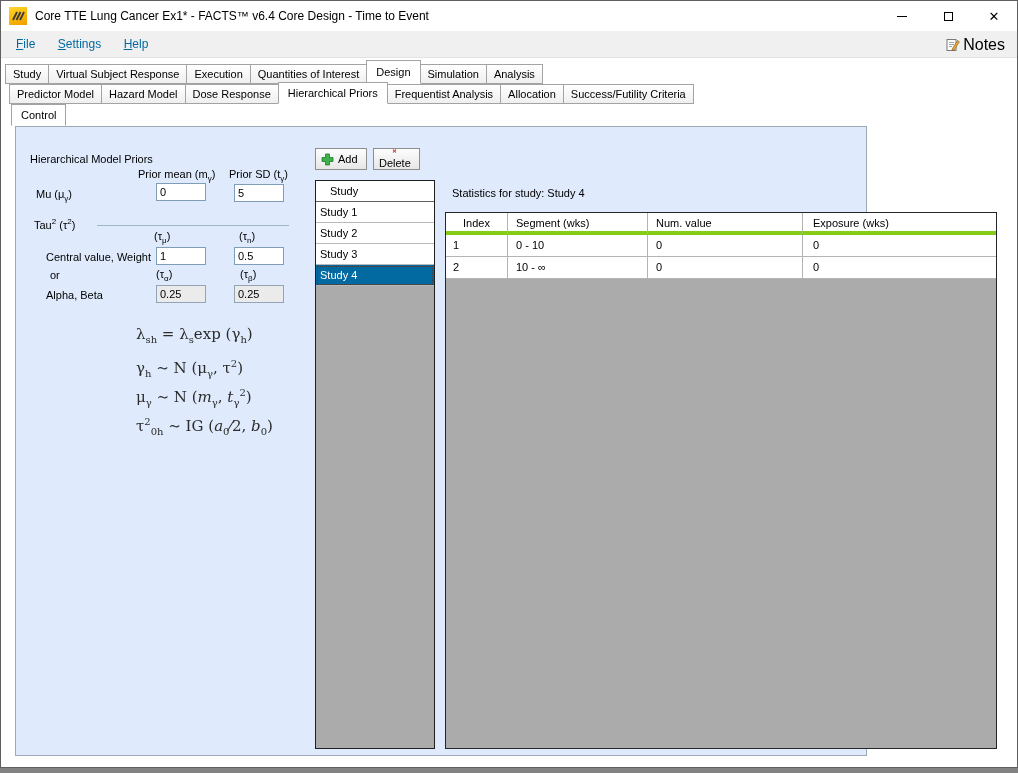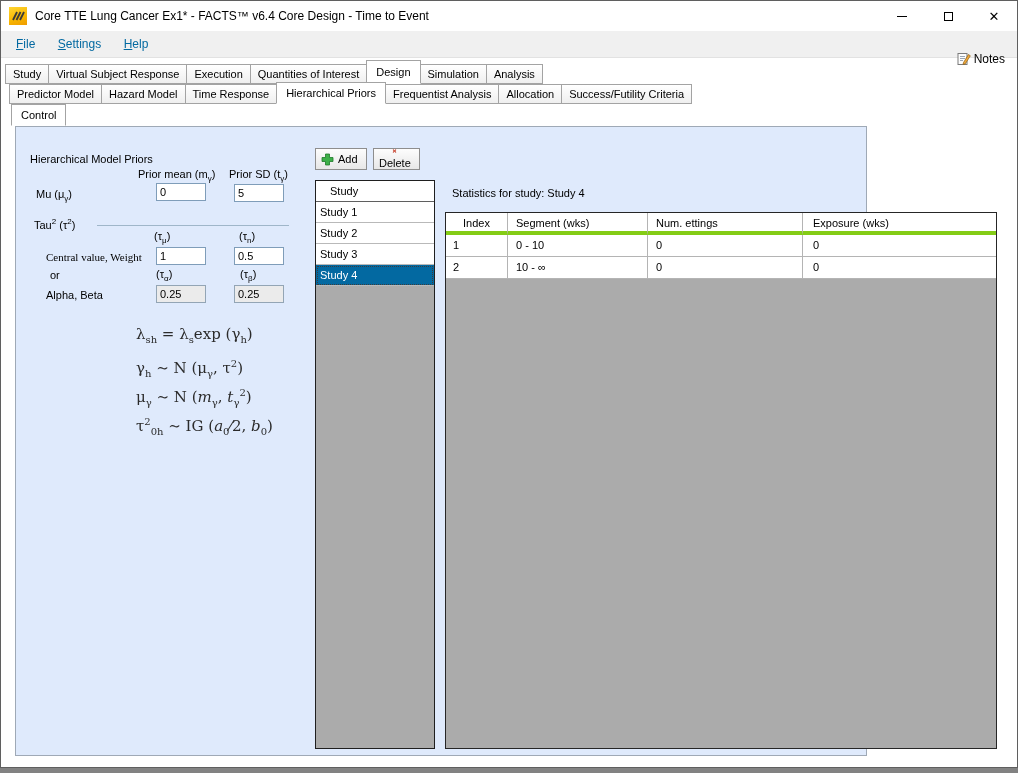--- a/index.html
+++ b/index.html
@@ -19,22 +19,22 @@
   .btn-min { right:92px; } .btn-max { right:46px; } .btn-close { right:0; }
   .glyph-min { width:10px; height:1px; background:#000; display:block; }
   .glyph-max { width:9px; height:9px; border:1px solid #000; display:block; }
   .glyph-close { font-size:13px; color:#000; line-height:1; }
 
   
   .menubar { position:absolute; left:0; top:30px; width:100%; height:27px;
              background:#f0f0f0; border-bottom:1px solid #e2e2e2; }
   .menu-item { display:inline-block; padding:0 9px; line-height:27px; font-size:12px; color:#0369a1; }
   .menubar-inner { padding-left:6px; }
-  .notes-btn { position:absolute; right:8px; top:17px; height:21px; display:flex;
-               align-items:center; gap:3px; font-size:12px; padding:0 4px; }
+  .notes-btn { position:absolute; right:8px; top:3px; height:21px; display:flex;
+               align-items:center; gap:3px; font-size:16px; padding:0 4px; }
 
   
   .tabstrip { position:absolute; display:flex; align-items:flex-end; }
   .tab { height:20px; line-height:19px; padding:0 7px; font-size:11px; color:#000;
          background:linear-gradient(#ffffff,#efefef); border:1px solid #a3a3a3;
          margin-right:-1px; position:relative; z-index:1; }
   .tab.selected { height:24px; line-height:22px; background:#fff; border-bottom:1px solid #fff;
                   z-index:3; padding:0 9px; }
   #tabs-main { left:4px; top:59px; height:24px; }
   #tabs-design { left:8px; top:81px; height:22px; }
@@ -143,21 +143,21 @@
     <div class="tab"><span>Execution</span></div>
     <div class="tab"><span>Quantities of Interest</span></div>
     <div class="tab selected"><span>Design</span></div>
     <div class="tab"><span>Simulation</span></div>
     <div class="tab"><span>Analysis</span></div>
   </div>
 
   <div id="tabs-design" class="tabstrip">
     <div class="tab"><span>Predictor Model</span></div>
     <div class="tab"><span>Hazard Model</span></div>
-    <div class="tab"><span>Time Response</span></div>
+    <div class="tab"><span>Dose Response</span></div>
     <div class="tab selected"><span>Hierarchical Priors</span></div>
     <div class="tab"><span>Frequentist Analysis</span></div>
     <div class="tab"><span>Allocation</span></div>
     <div class="tab"><span>Success/Futility Criteria</span></div>
   </div>
 
   <div id="tabs-inner" class="tabstrip">
     <div class="tab selected"><span>Control</span></div>
   </div>
 
@@ -169,21 +169,21 @@
 
     <div class="abs lbl" style="left:20px; top:61px;">Mu (μ<sub>γ</sub>)</div>
     <input class="field" style="left: 140px; top: 56px;" value="0">
     <input class="field" style="left: 218px; top: 57px;" value="5">
 
     <div class="abs lbl" style="left:18px; top:90px;">Tau<sup>2</sup> (τ<sup>2</sup>)</div>
     <div class="tau-line"></div>
     <div class="abs lbl" style="left:138px; top:103px;">(τ<sub>μ</sub>)</div>
     <div class="abs lbl" style="left:223px; top:103px;">(τ<sub>n</sub>)</div>
 
-    <div class="abs lbl" style="left:30px; top:124px;font-family:Liberation Serif, serif;">Central value, Weight</div>
+    <div class="abs lbl" style="left:30px; top:124px;">Central value, Weight</div>
     <input class="field" style="left: 140px; top: 120px;" value="1">
     <input class="field" style="left: 218px; top: 120px;" value="0.5">
 
     <div class="abs lbl" style="left:34px; top:142px;">or</div>
     <div class="abs lbl" style="left:140px; top:141px;">(τ<sub>α</sub>)</div>
     <div class="abs lbl" style="left:224px; top:141px;">(τ<sub>β</sub>)</div>
 
     <div class="abs lbl" style="left:30px; top:162px;">Alpha, Beta</div>
     <input class="field" style="left: 140px; top: 158px;" disabled="" value="0.25">
     <input class="field" style="left: 218px; top: 158px;" disabled="" value="0.25">
@@ -214,21 +214,21 @@
       <div class="list-item">Study 2</div>
       <div class="list-item">Study 3</div>
       <div class="list-item selected">Study 4</div>
     </div>
 
     <div class="abs lbl" id="stats-label">Statistics for study: Study 4</div>
     <div id="stats-table">
       <div class="grid-row grid-head">
         <div class="grid-cell c0">Index</div>
         <div class="grid-cell c1">Segment (wks)</div>
-        <div class="grid-cell c2">Num. ettings</div>
+        <div class="grid-cell c2">Num. value</div>
         <div class="grid-cell c3">Exposure (wks)</div>
       </div>
       <div class="grid-row grid-body">
         <div class="grid-cell c0">1</div>
         <div class="grid-cell c1">0 - 10</div>
         <div class="grid-cell c2">0</div>
         <div class="grid-cell c3">0</div>
       </div>
       <div class="grid-row grid-body">
         <div class="grid-cell c0">2</div>

